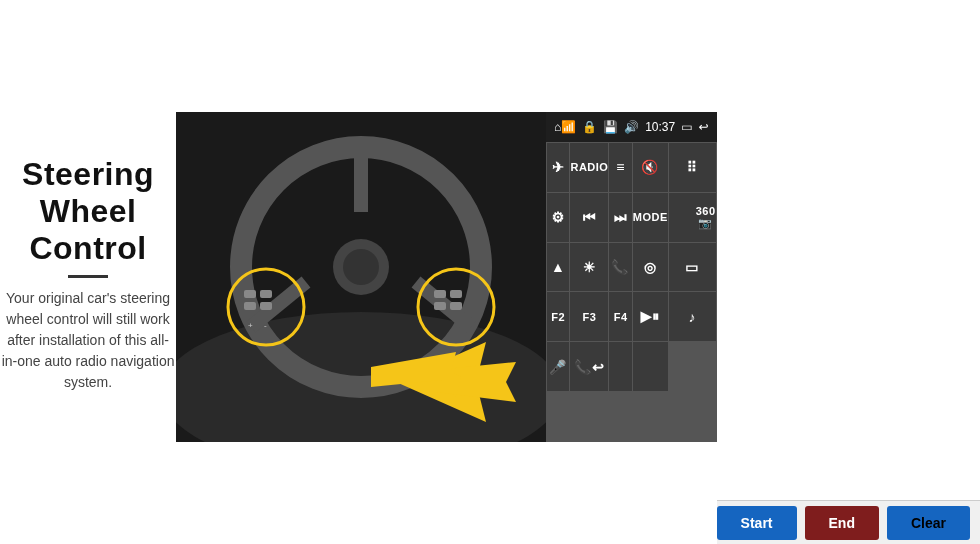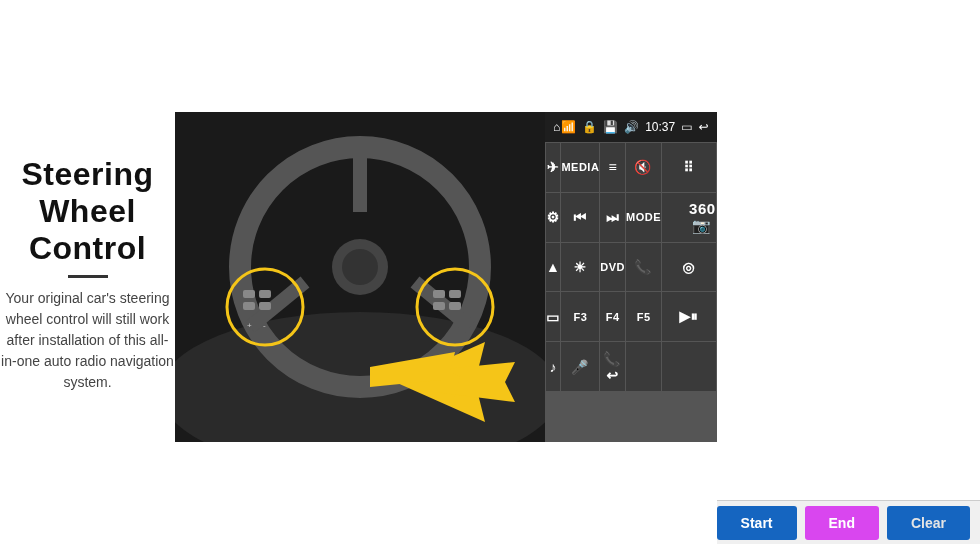--- a/index.html
+++ b/index.html
@@ -157,27 +157,27 @@
       border: none;
       border-radius: 3px;
     }
 
     .btn-start {
       background: #1565c0;
       color: #fff;
     }
 
     .btn-end {
-      background: #d946ef;
+      background: #7f1d1d;
       color: #fff;
     }
 
     .btn-clear {
       background: #1565c0;
-      color: #e5e5e5;
+      color: #000000;
     }
   </style>
 </head>
 <body>
 
 <div class="page">
 
   <div class="header">
     <h1>Steering Wheel Control</h1>
     <div class="header-divider"></div>
@@ -240,21 +240,21 @@
           <span>▭</span>
           <span>↩</span>
         </div>
       </div>
 
       <div class="btn-grid">
 
         <button class="android-btn">
             <span class="icon-text">✈</span>
           </button>
-        <button class="android-btn">MEDIA</button>
+        <button class="android-btn">RADIO</button>
         <button class="android-btn">
             <span class="icon-text">≡</span>
           </button>
         <button class="android-btn">
             <span class="icon-text">🔇</span>
           </button>
         <button class="android-btn">
             <span class="icon-text">⠿</span>
           </button>
 
@@ -262,42 +262,41 @@
             <span class="icon-text">⚙</span>
           </button>
         <button class="android-btn">
             <span class="icon-text">⏮</span>
           </button>
         <button class="android-btn">
             <span class="icon-text">⏭</span>
           </button>
         <button class="android-btn">MODE</button>
 
-        <button class="android-btn" style="font-size:15px;padding-left:27px;">360<br>📷</button>
+        <button class="android-btn" style="font-size:11px;padding-left:27px;">360<br>📷</button>
         <button class="android-btn">
             <span class="icon-text">▲</span>
           </button>
         <button class="android-btn">
             <span class="icon-text">☀</span>
           </button>
-        <button class="android-btn">DVD</button>
 
         <button class="android-btn">
             <span class="icon-text">📞</span>
           </button>
         <button class="android-btn">
             <span class="icon-text">◎</span>
           </button>
         <button class="android-btn">
             <span class="icon-text">▭</span>
           </button>
 
+        <button class="android-btn">F2</button>
         <button class="android-btn">F3</button>
         <button class="android-btn">F4</button>
-        <button class="android-btn">F5</button>
         <button class="android-btn">
             <span class="icon-text">▶⏸</span>
           </button>
 
         <button class="android-btn">
             <span class="icon-text">♪</span>
           </button>
         <button class="android-btn">
             <span class="icon-text">🎤</span>
           </button>

